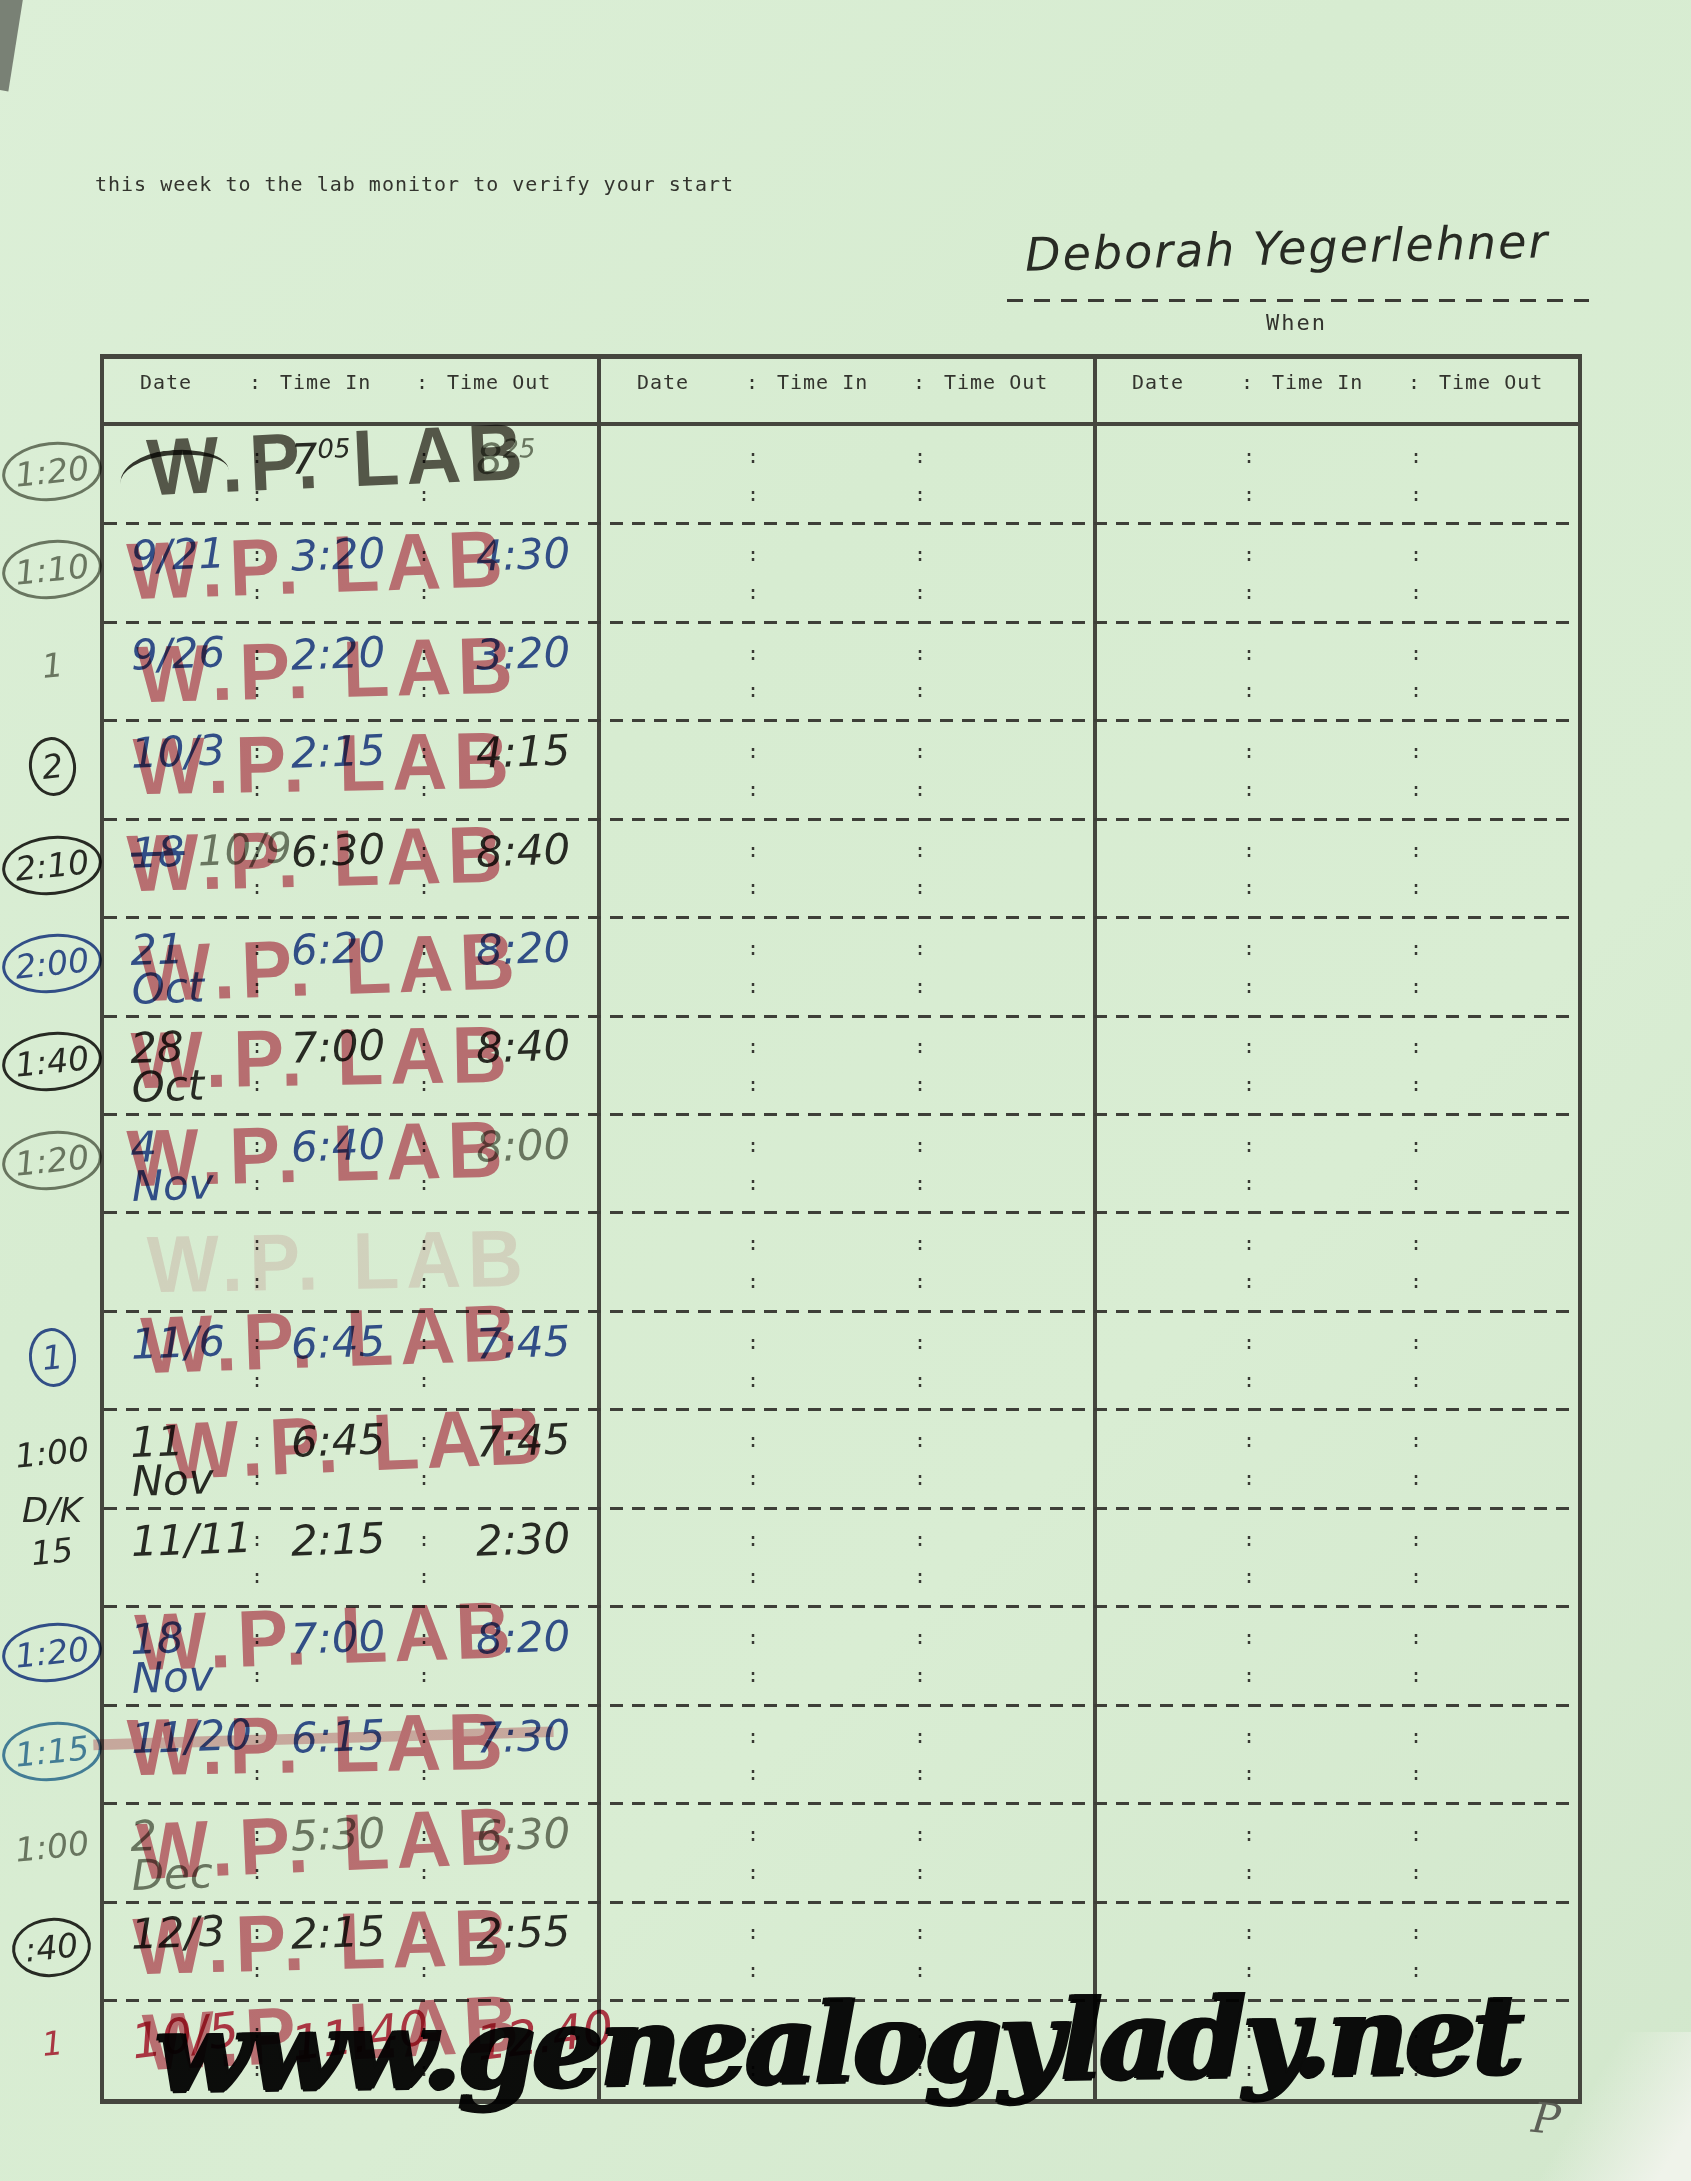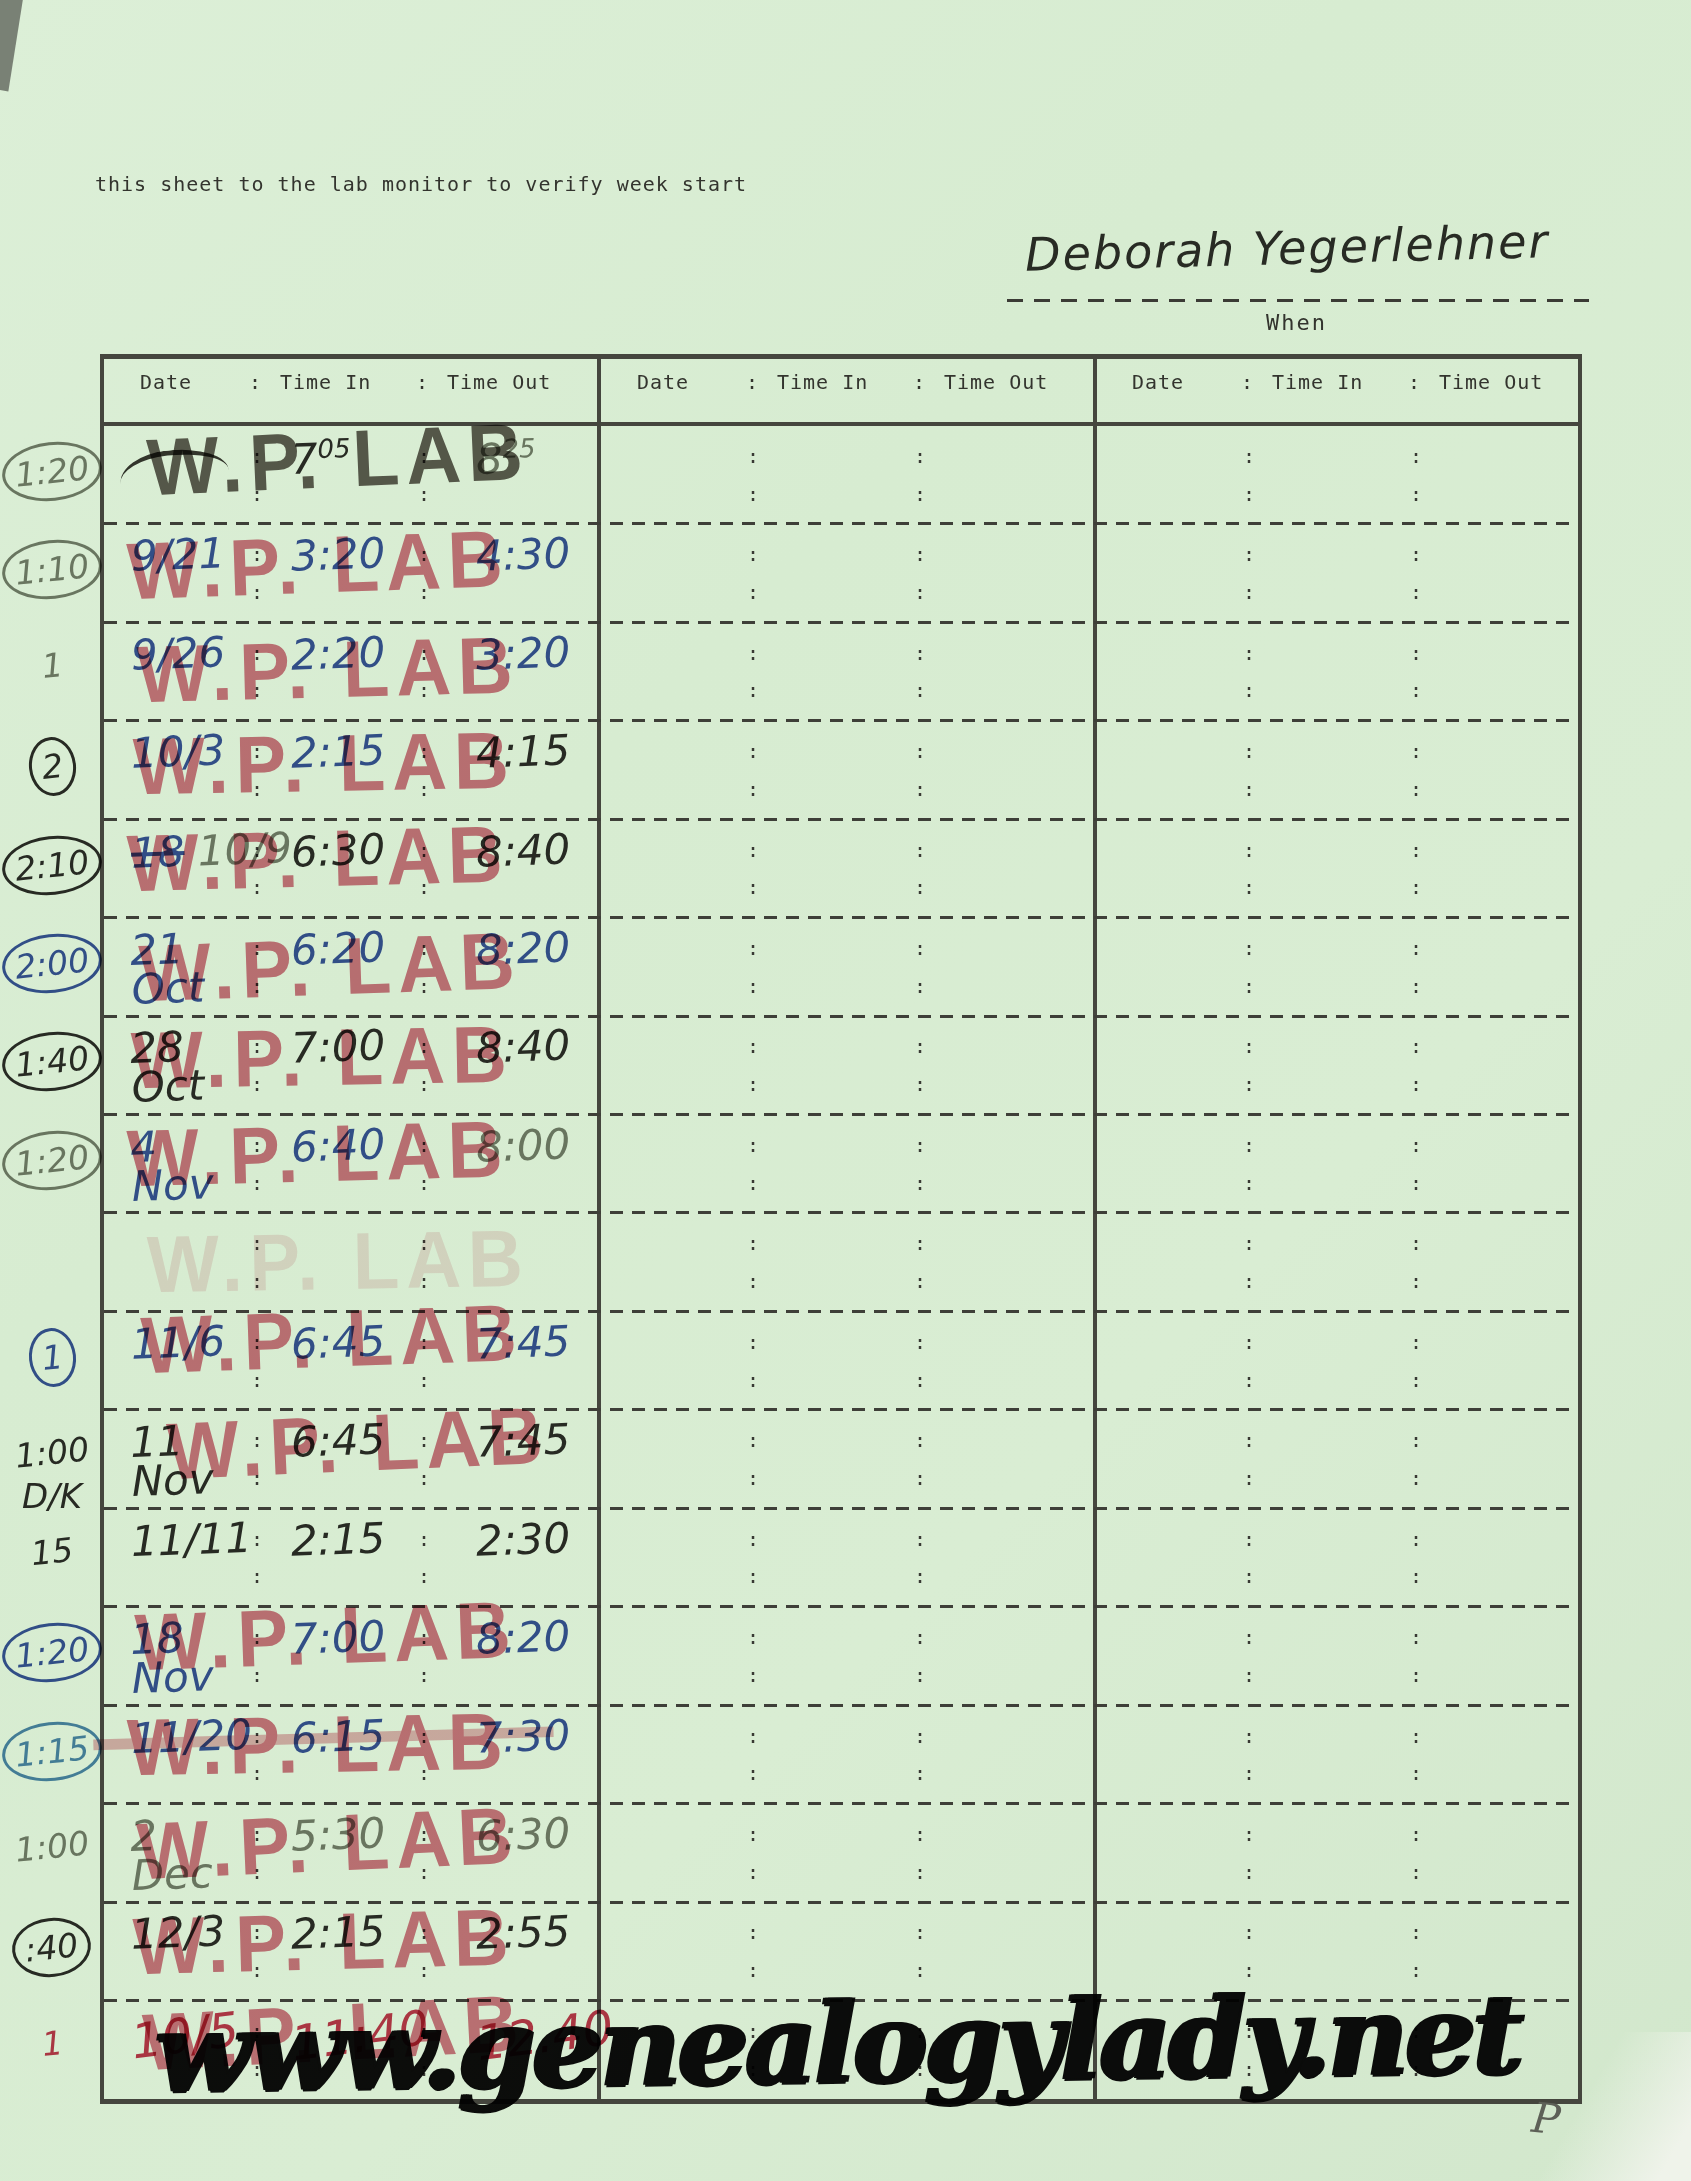--- a/index.html
+++ b/index.html
@@ -38,21 +38,21 @@
   .stamp.red-faded{ color:#cd5066; opacity:.17; }
   .stamp.struck::after{
     content:""; position:absolute; left:-30px; right:-40px; top:38%;
     height:9px; background:#cd5066; opacity:.55; transform:rotate(-.6deg);
   }
   .entry{ position:absolute; white-space:nowrap; font-size:42px; line-height:.92; }
   .entry.wrap{ white-space:normal; width:117px; }
   .strike{ text-decoration:line-through; }
   .margin-note{ position:absolute; text-align:center; font-size:33px; line-height:1; }
   .margin-note .bubble{ display:inline-block; padding:10px 10px; border-radius:50%; }
-  .margin-note .extra{ display:block; font-size:34px; }
+  .margin-note .extra{ display:block; margin-top:14px; font-size:34px; }
   sup{ font-size:.62em; }
   #watermark{
     top:1978px; left:155px; font-family:"DejaVu Serif", serif; font-weight:bold; font-style:italic;
     font-size:111px; letter-spacing:-3px; color:#0d0d0d; white-space:nowrap;
     transform:rotate(-0.8deg); mix-blend-mode:multiply;
     text-shadow:3px 0 0 currentColor,-2px 0 0 currentColor,0 2px 0 currentColor;
   }
   #corner-mark{ top:2094px; left:1532px; font-size:42px; color:#5d6057;
     font-family:"DejaVu Serif",serif; font-style:italic; transform:rotate(6deg); }
   #edge-topleft{ top:-6px; left:-10px; width:26px; height:96px; background:#60655c;
@@ -65,21 +65,21 @@
 </style>
 </head>
 <body>
 
 <div id="sheet">
   <div id="edge-topleft" class="abs"></div>
   <div id="edge-bottomright" class="abs"></div>
 
 
   <div id="instructions" class="abs typed">
-    <div>this sheet to the lab monitor to verify week start</div>
+    <div>this week to the lab monitor to verify your start</div>
   </div>
 
   <div id="name-value" class="abs hand">Deborah Yegerlehner</div>
   <div id="name-line" class="abs"></div>
   <div id="name-label" class="abs typed">When</div>
 
   <div id="table-layer">
       <div style="background: rgb(69, 70, 62); left: 100px; top: 354px; width: 1482px; height: 5px; position: absolute;"></div>
       <div style="background: rgb(69, 70, 62); left: 100px; top: 2099px; width: 1482px; height: 5px; position: absolute;"></div>
       <div style="background: rgb(69, 70, 62); left: 100px; top: 354px; width: 4px; height: 1750px; position: absolute;"></div>

